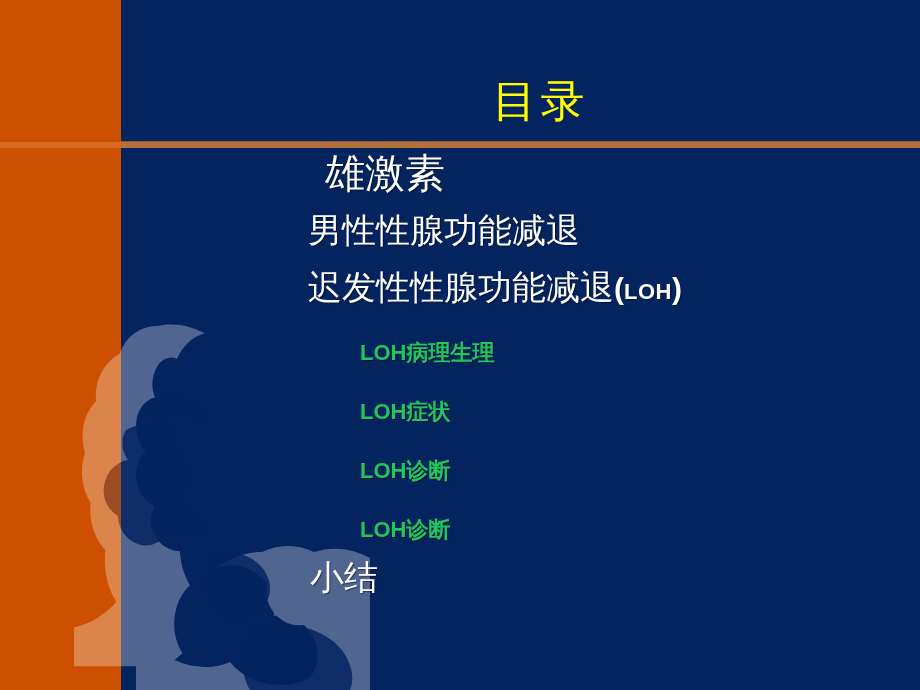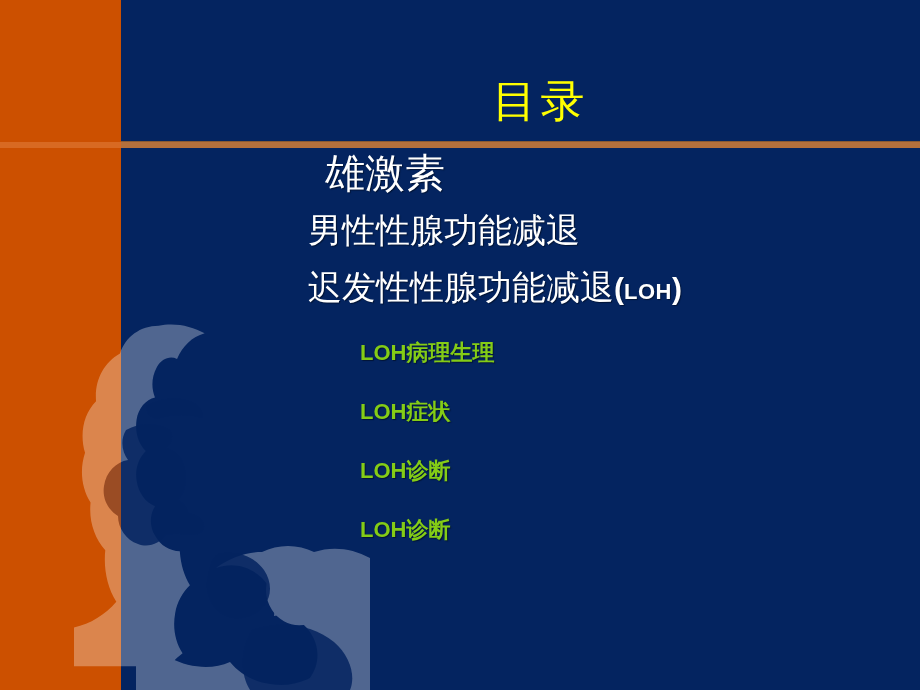--- a/index.html
+++ b/index.html
@@ -105,21 +105,21 @@
   .abbr {
     font-family: "Liberation Sans", sans-serif;
     font-weight: bold;
     font-size: 22px;
     letter-spacing: 0.5px;
   }
 
   .lvl2 {
     position: absolute;
     left: 340px;
-    color: #84cc16;
+    color: #22c55e;
     font-family: "Liberation Sans", sans-serif;
     font-weight: bold;
     font-size: 22px;
     line-height: 26px;
     white-space: nowrap;
     text-shadow: 1px 1px 1px rgba(0,0,0,0.45);
   }
   .lvl2.sub-0 { top: 340px; }
   .lvl2.sub-1 { top: 399px; }
   .lvl2.sub-2 { top: 458px; }
@@ -212,15 +212,16 @@
     </div>
 
     <div class="lvl2 sub-0">LOH病理生理</div>
 
     <div class="lvl2 sub-1">LOH症状</div>
 
     <div class="lvl2 sub-2">LOH诊断</div>
 
     <div class="lvl2 sub-3">LOH诊断</div>
 
+    <div class="lvl1 item-last">小结</div>
 
   </div>
 </div>
 
 </body></html>

